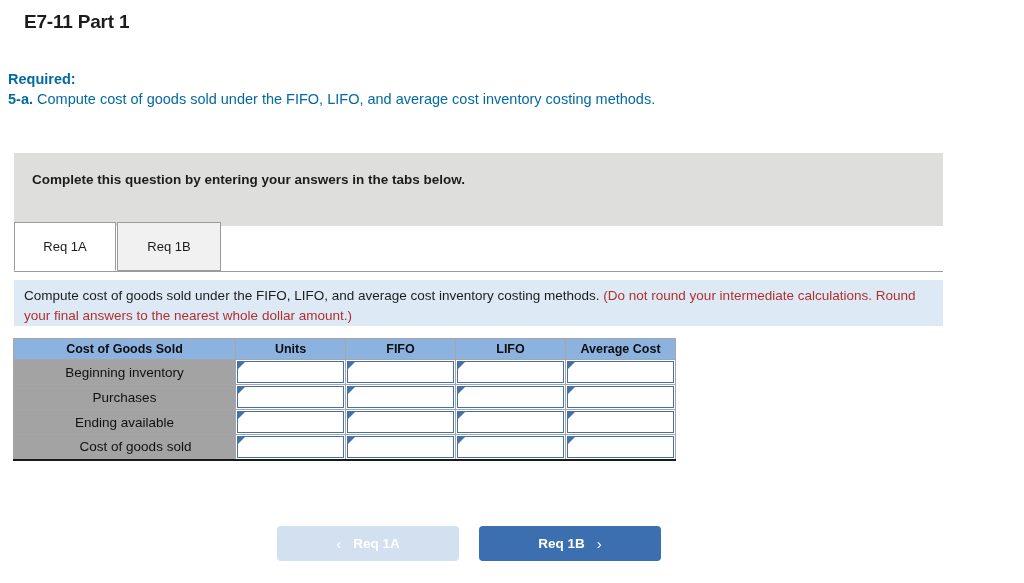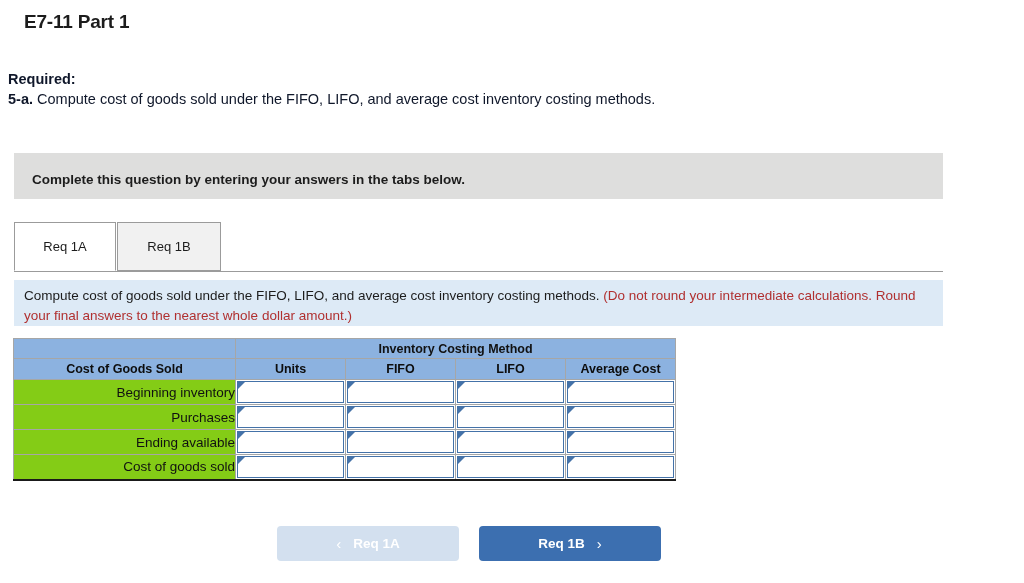--- a/index.html
+++ b/index.html
@@ -27,33 +27,33 @@
     color: #1c1c1c;
   }
 
   
   .required-block {
     position: absolute;
     left: 8px;
     top: 70px;
     font-size: 14.5px;
     line-height: 19.5px;
-    color: #0f172a;
+    color: #0369a1;
   }
   .required-block .req-head { font-weight: bold; }
   .required-block .lbl { font-weight: bold; }
   .required-block .line { white-space: nowrap; }
 
   
   .gray-banner {
     position: absolute;
     left: 14px;
     top: 153px;
     width: 929px;
-    height: 46px;
+    height: 73px;
     background: #dededd;
   }
   .gray-banner .banner-text {
     position: absolute;
     left: 18px;
     top: 19px;
     font-size: 13.5px;
     font-weight: bold;
     color: #1c1c1c;
   }
@@ -145,25 +145,25 @@
     font-size: 12.5px;
     color: #0d0d0d;
     height: 21px;
   }
   .sheet .hdr-blank { background: #8cb2e0; height: 20px; }
   .sheet .hdr-span { background: #8cb2e0; height: 20px; text-align:center; font-weight:bold; font-size:12.5px;}
   .col-label { width: 222px; }
   .col-num   { width: 110px; }
 
   .lbl-cell {
-    text-align: right;
+    text-align: center;
     padding-left: 5px;
     font-size: 13.5px;
     white-space: nowrap;
-    background: #84cc16;
+    background: #a3a3a3;
   }
   .lbl-cell.indent { padding-left: 22px; }
 
   
   .cellwrap { position: relative; width: 100%; height: 100%; background:#fff; }
   .inputcell {
     position: absolute;
     left: 1px; top: 1px; right: 1px; bottom: 1px;
     border: 1px solid #4472a8;
     background: #ffffff;
@@ -255,24 +255,20 @@
 <table class="sheet">
   <colgroup>
     <col class="col-label">
       <col class="col-num">
       <col class="col-num">
       <col class="col-num">
       <col class="col-num">
   </colgroup>
   <thead>
     <tr>
-      <th class="hdr-blank"></th>
-      <th class="hdr-span" colspan="4">Inventory Costing Method</th>
-    </tr>
-    <tr>
       <th class="hdr">Cost of Goods Sold</th>
       <th class="hdr">Units</th>
       <th class="hdr">FIFO</th>
       <th class="hdr">LIFO</th>
       <th class="hdr">Average Cost</th>
     </tr>
   </thead>
   <tbody>
 
     <tr>

